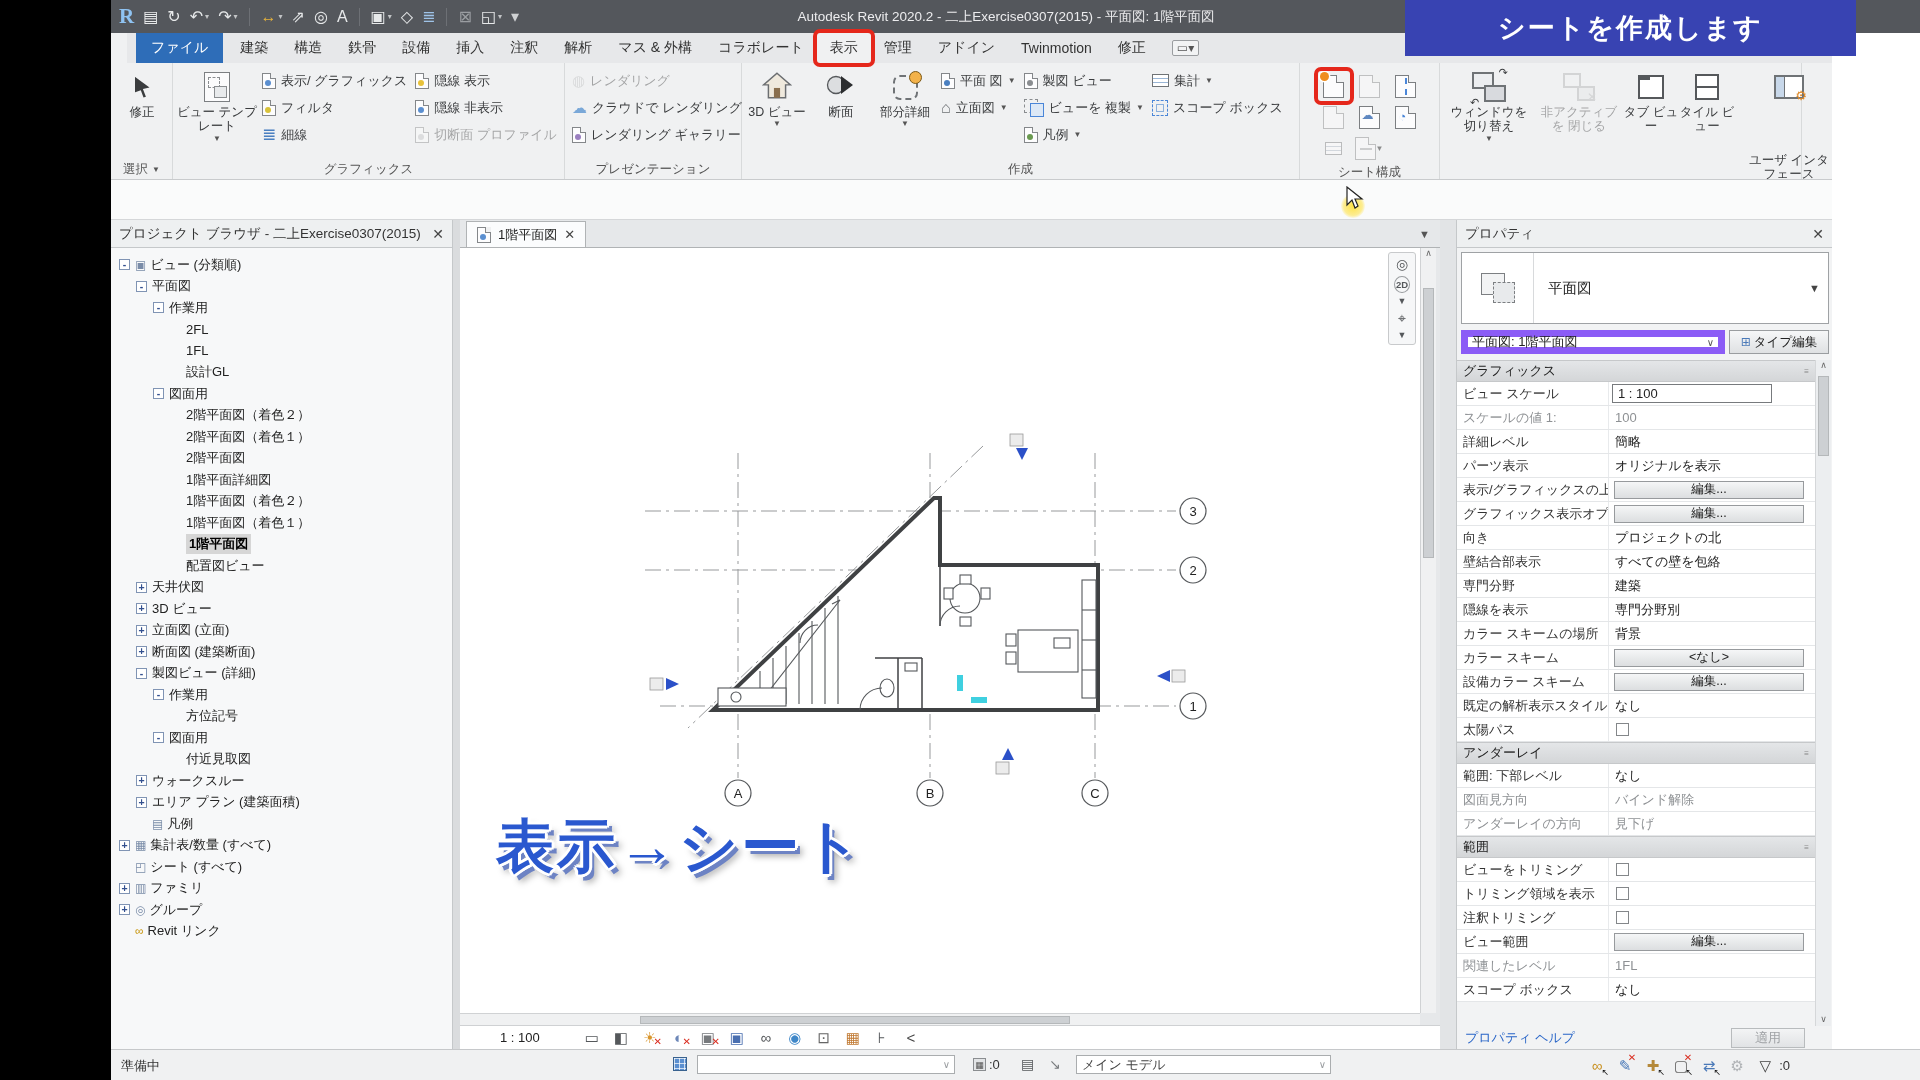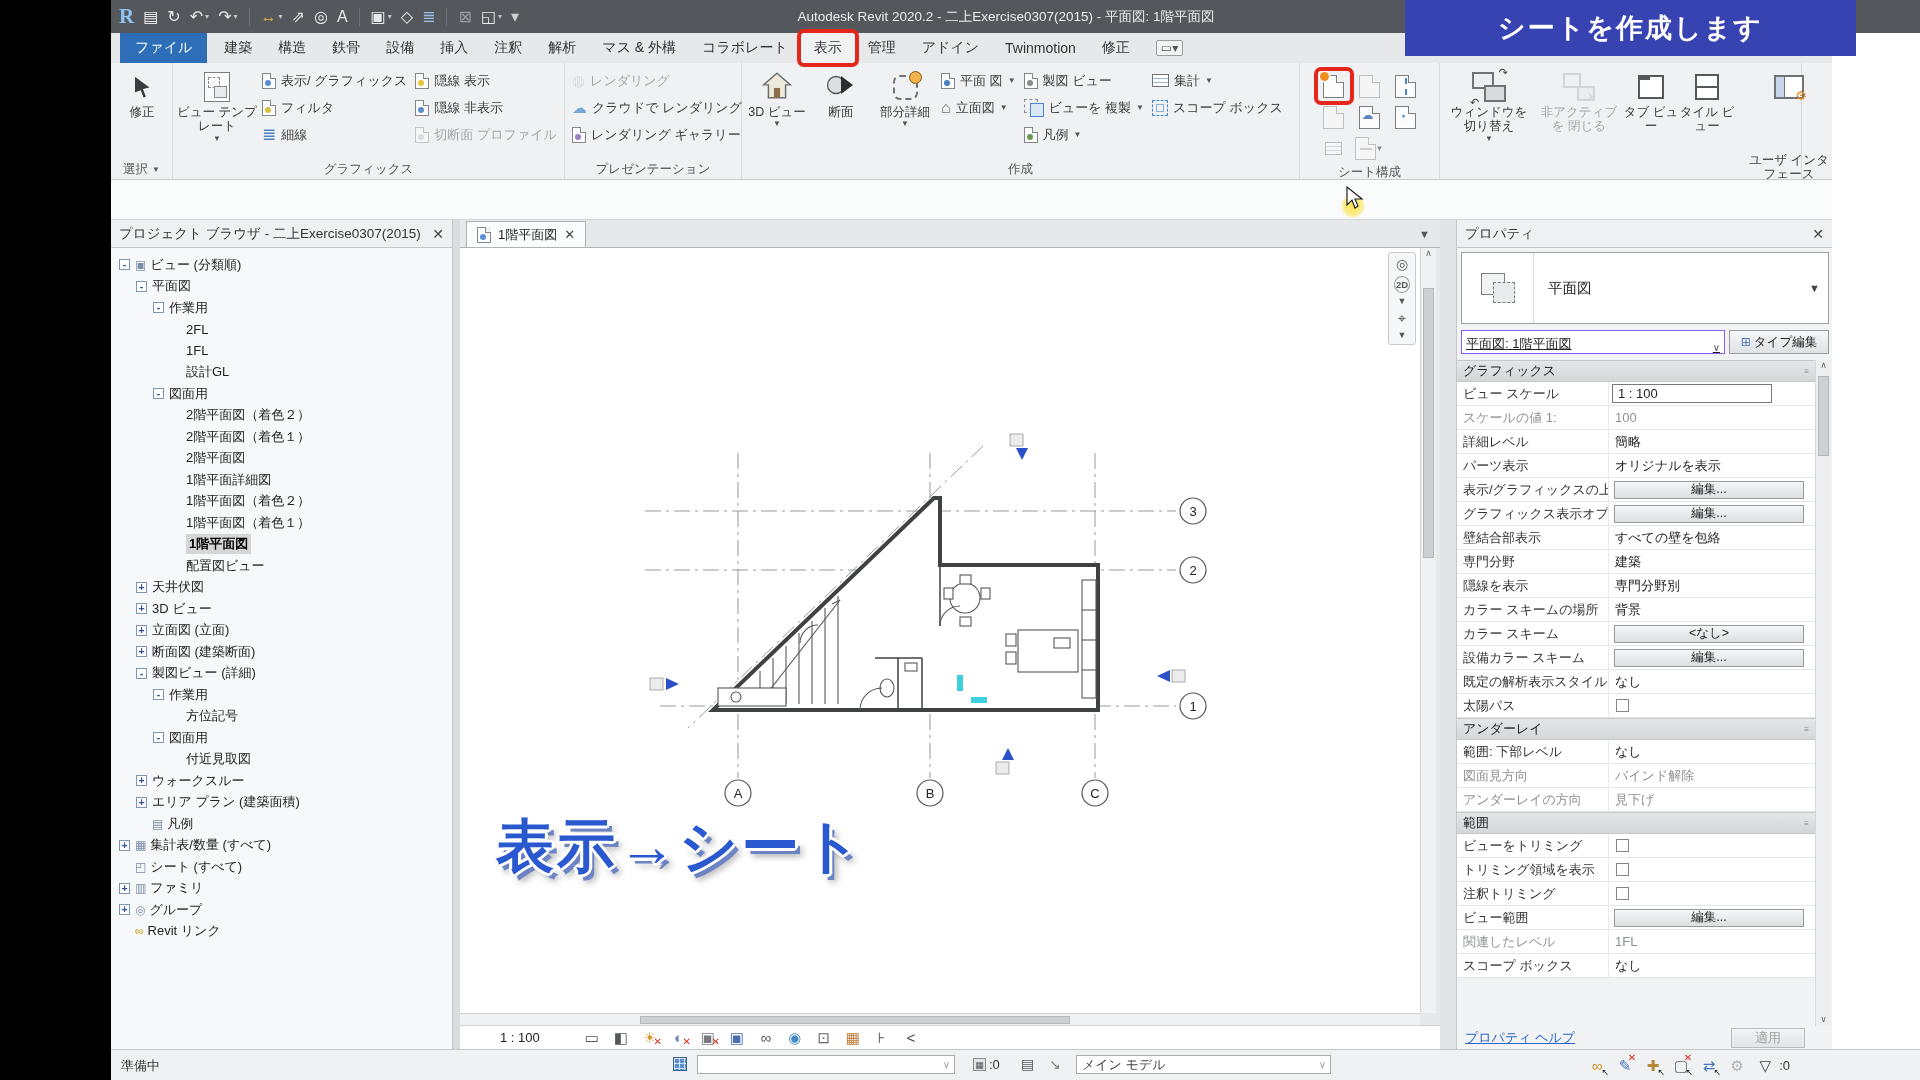--- a/index.html
+++ b/index.html
@@ -11,21 +11,21 @@
   .qat{display:flex;align-items:center;gap:9px;padding-left:8px;}
   .qat-ic{font-size:16px;color:#e7e9ea;line-height:1;display:inline-flex;align-items:center;}
   .qat-ic .arr{font-size:8px;color:#c2c4c6;margin-left:2px;}
   .qat-sep{width:1px;height:18px;background:#6d7075;margin:0 2px;}
   .rlogo{font-weight:bold;font-size:21px;color:#8fc3f2;font-family:"Liberation Serif","DejaVu Serif",serif;}
   .wtitle{position:absolute;left:540px;width:710px;text-align:center;color:#ececee;font-size:13.5px;white-space:nowrap;}
   
   .banner{position:absolute;left:1358px;top:0;width:451px;height:56px;background:#3843b2;z-index:60;
     display:flex;align-items:center;justify-content:center;color:#fff;font-size:27px;font-weight:bold;letter-spacing:2px;}
   
-  .tabrow{position:absolute;left:0;top:33px;width:1724px;height:30px;background:#e7e8ea;display:flex;align-items:stretch;padding-left:9px;}
+  .tabrow{position:absolute;left:16px;top:33px;width:1724px;height:30px;background:#e7e8ea;display:flex;align-items:stretch;padding-left:9px;}
   .tab{display:flex;align-items:center;padding:0 13px;font-size:14px;color:#333;position:relative;white-space:nowrap;}
   .tab.file{background:#2e6db8;color:#fff;margin-right:4px;padding:0 15px;}
   .tab.active{background:#f0f1f2;}
   .tab.hl{box-shadow:0 0 0 4px #e5271b;border-radius:3px;z-index:5;background:#f0f1f2;}
   .tab .mini{font-size:12px;color:#555;border:1px solid #9a9da0;border-radius:2px;padding:0 4px;background:#f2f3f4;}
   
   .ribbon{position:absolute;left:0;top:63px;width:1724px;height:117px;background:#f0f1f2;border-bottom:1px solid #c9cbcd;display:flex;}
   .rib-right{position:absolute;left:1724px;top:33px;width:85px;height:187px;background:#fff;}
   .grp{height:116px;border-right:1px solid #d8dadb;display:flex;flex-direction:column;flex:none;}
   .gc{display:flex;flex:1;padding:3px 3px 0 3px;}
@@ -121,38 +121,38 @@
   .gap2{position:absolute;left:1329px;top:220px;width:16px;height:829px;background:#e2e4e6;}
   .props{position:absolute;left:1345px;top:220px;width:376px;height:829px;background:#f2f3f4;border-left:1px solid #c5c8ca;}
   .typesel{position:absolute;left:4px;top:32px;width:368px;height:72px;background:#fff;border:1px solid #9fa2a5;display:flex;align-items:center;}
   .typesel .iconzone{width:72px;height:100%;border-right:1px solid #d8dadc;display:flex;align-items:center;justify-content:center;}
   .tsel-ic{position:relative;width:34px;height:30px;}
   .tsel-ic::before{content:"";position:absolute;left:0;top:0;width:22px;height:20px;border:1.5px solid #7c7f82;background:#f2f3f4;}
   .tsel-ic::after{content:"";position:absolute;right:0;bottom:0;width:20px;height:19px;border:1.5px dashed #7c7f82;background:#e8eaec;}
   .typesel .tname{font-size:14.5px;color:#222;padding-left:14px;}
   .typesel .arr{margin-left:auto;margin-right:8px;color:#444;font-size:11px;}
   .comborow{position:absolute;left:4px;top:110px;width:368px;height:24px;display:flex;gap:4px;}
-  .combo{flex:1;background:#fff;border:1px solid #8b5cf6;display:flex;align-items:flex-end;font-size:13px;color:#222;padding:0 4px;text-decoration:underline;}
+  .combo{flex:1;background:#fff;border:7px solid #8b5cf6;display:flex;align-items:center;font-size:13px;color:#222;padding:0 4px;}
   .combo .arr{margin-left:auto;color:#555;font-size:10px;}
   .tedit{width:100px;background:linear-gradient(#f6f7f8,#dfe1e3);border:1px solid #9a9da0;display:flex;align-items:center;justify-content:center;font-size:12.5px;color:#222;gap:3px;}
   .tedit .ic{color:#4a79b8;font-size:12px;}
   .prop-grid{position:absolute;left:0px;top:140px;width:358px;}
   .phead{height:22px;background:linear-gradient(#e4e6e8,#d4d6d8);border-top:1px solid #c6c8ca;border-bottom:1px solid #c6c8ca;font-size:13px;display:flex;align-items:center;padding-left:6px;color:#222;}
   .phead .pin{margin-left:auto;margin-right:6px;font-size:8px;color:#888;}
   .prow{display:flex;height:24px;border-bottom:1px solid #e4e6e8;background:#fff;font-size:13px;align-items:center;}
   .plabel{width:152px;padding-left:6px;color:#333;overflow:hidden;white-space:nowrap;align-self:stretch;display:flex;align-items:center;border-right:1px solid #e8eaec;}
   .pval{flex:1;height:100%;display:flex;align-items:center;padding:0 3px;color:#222;overflow:hidden;white-space:nowrap;}
   .pval.inbox{margin:2px 3px;border:1px solid #777a7d;background:#fff;height:19px;flex:initial;width:160px;padding-left:5px;}
   .ebtn{flex:1;height:18px;margin:0 8px 0 2px;background:linear-gradient(#f5f6f7,#dcdee0);border:1px solid #979a9d;display:flex;align-items:center;justify-content:center;font-size:12.5px;color:#222;}
   .cb{width:13px;height:13px;border:1px solid #84878a;background:#fff;margin-left:4px;}
   .gray .plabel,.gray .pval{color:#8e9194;}
   .pscroll{position:absolute;left:358px;top:140px;width:16px;height:666px;background:#eceef0;border-left:1px solid #d5d7d9;font-size:9px;color:#666;text-align:center;}
   .psthumb{position:absolute;left:2px;top:16px;width:11px;height:80px;background:#cdd0d3;border:1px solid #b5b8ba;}
   .pfooter{position:absolute;left:0;top:806px;width:358px;height:23px;display:flex;align-items:center;}
-  .phelp{margin-left:8px;font-size:13px;color:#2a66c8;text-decoration:underline;}
+  .phelp{margin-left:8px;font-size:13px;color:#2a66c8;}
   .applybtn{margin-left:auto;margin-right:10px;width:74px;height:20px;background:linear-gradient(#f3f4f5,#e1e3e5);border:1px solid #b8bbbd;color:#9fa2a5;font-size:13px;display:flex;align-items:center;justify-content:center;}
   .rvoid{position:absolute;left:1721px;top:56px;width:88px;height:993px;background:#fff;}
   
   .statusbar{position:absolute;left:0;top:1049px;width:1809px;height:31px;background:#f0f1f2;border-top:1px solid #c6c8ca;font-size:13px;color:#333;}
   .sb-ready{position:absolute;left:10px;top:7px;}
   .cube{position:absolute;left:562px;top:7px;width:14px;height:14px;background:#5b8fd0;border:1px solid #39628f;
     background-image:linear-gradient(rgba(255,255,255,.7) 1px,transparent 1px),linear-gradient(90deg,rgba(255,255,255,.7) 1px,transparent 1px);background-size:5px 5px;}
   .sb-field{position:absolute;left:586px;top:5px;width:258px;height:19px;background:#fff;border:1px solid #aaadaf;display:flex;align-items:center;}
   .sb-field .arr{margin-left:auto;margin-right:4px;color:#9a9da0;font-size:10px;}
   .sb-count{position:absolute;left:862px;top:7px;display:flex;align-items:center;gap:3px;}
@@ -821,20 +821,24 @@
             <div class="ebtn">編集...</div>
           </div>
         </div>
         <div class="prow">
           <div class="plabel">グラフィックス表示オプシ...</div>
           <div class="pval">
             <div class="ebtn">編集...</div>
           </div>
         </div>
         <div class="prow">
+          <div class="plabel">向き</div>
+          <div class="pval" style="padding-left: 6px;">プロジェクトの北</div>
+        </div>
+        <div class="prow">
           <div class="plabel">壁結合部表示</div>
           <div class="pval" style="padding-left: 6px;">すべての壁を包絡</div>
         </div>
         <div class="prow">
           <div class="plabel">専門分野</div>
           <div class="pval" style="padding-left: 6px;">建築</div>
         </div>
         <div class="prow">
           <div class="plabel">隠線を表示</div>
           <div class="pval" style="padding-left: 6px;">専門分野別</div>

